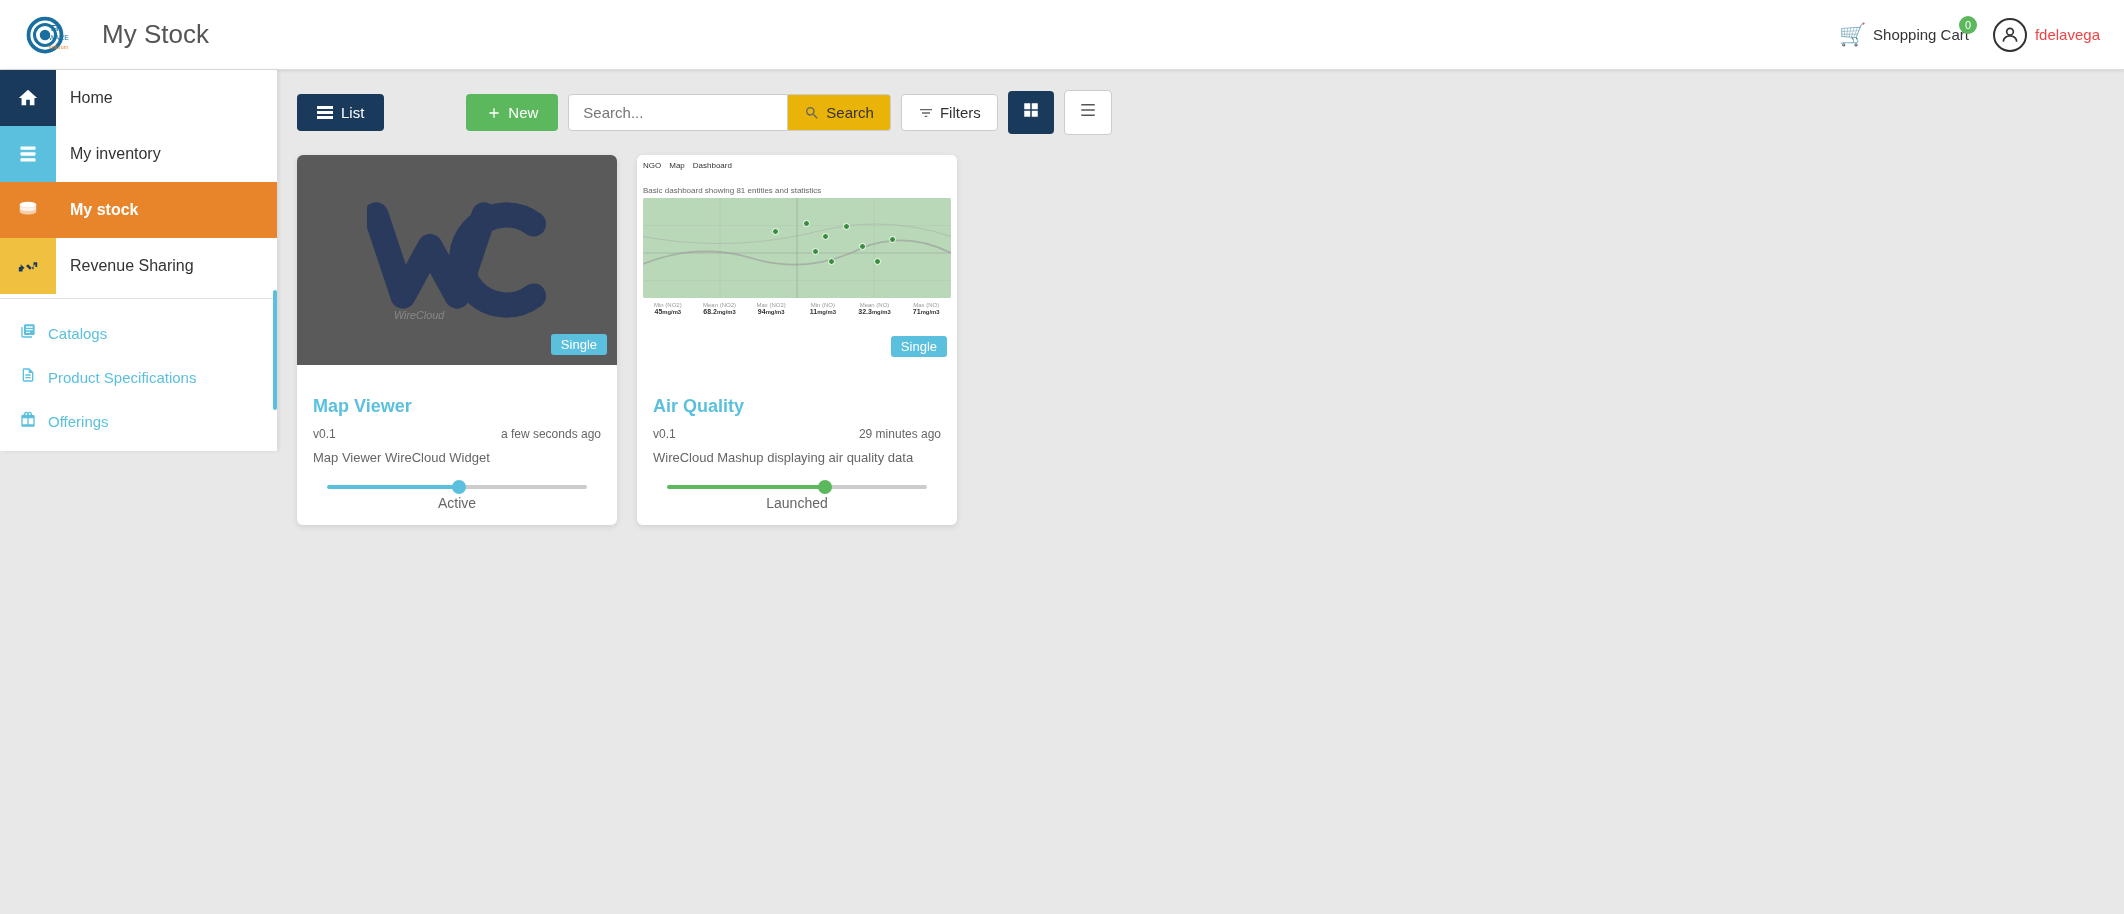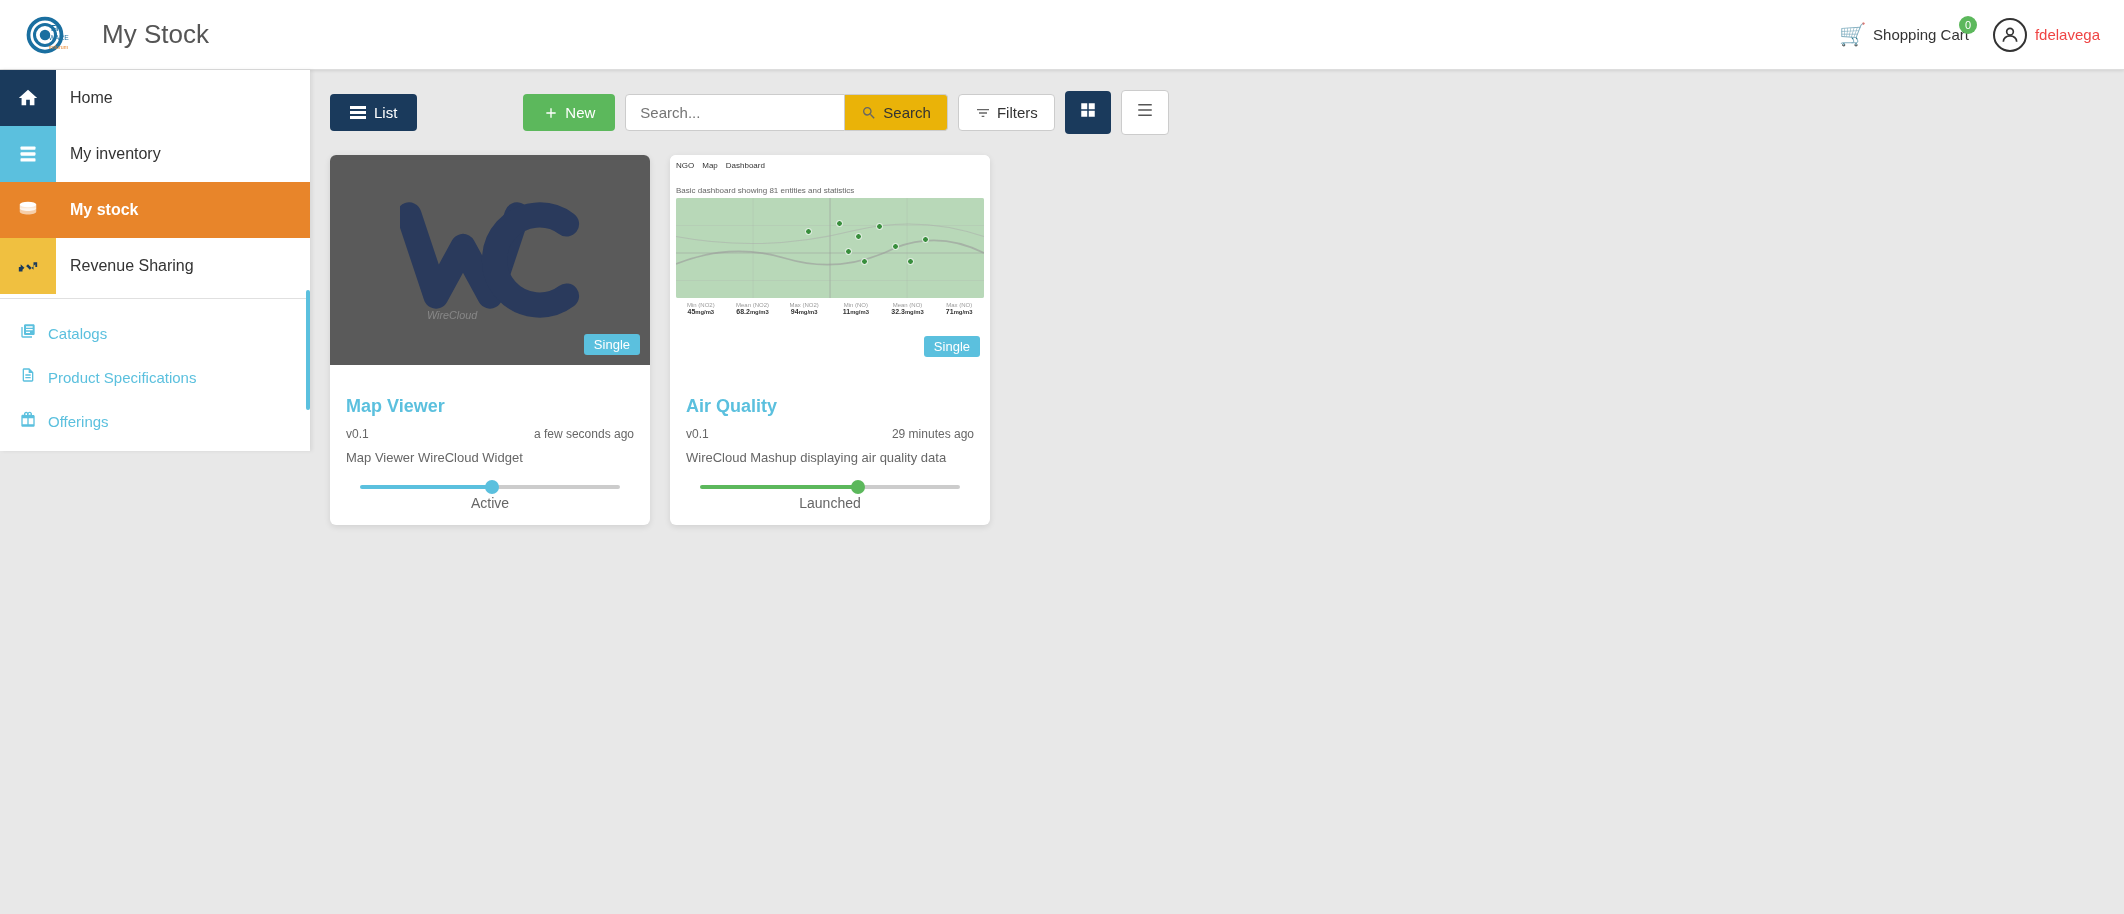--- a/index.html
+++ b/index.html
@@ -83,21 +83,21 @@
     }
 
     
     .main-layout {
       display: flex;
       height: calc(100vh - 70px);
     }
 
     
     .sidebar {
-      width: 310px;
+      width: 277px;
       background: white;
       flex-shrink: 0;
       box-shadow: 2px 0 4px rgba(0,0,0,0.08);
       display: flex;
       flex-direction: column;
     }
     .nav-item {
       display: flex;
       align-items: center;
       gap: 0;
@@ -194,21 +194,21 @@
       background: #5cb85c;
       color: white;
       border: none;
       padding: 10px 20px;
       font-size: 15px;
       border-radius: 4px;
       cursor: pointer;
       display: flex;
       align-items: center;
       gap: 6px;
-      margin-left: 96px;
+      margin-left: 72px;
     }
     .search-input-wrap {
       display: flex;
       align-items: center;
     }
     .search-input {
       border: 1px solid #ccc;
       border-radius: 4px 0 0 4px;
       padding: 9px 14px;
       font-size: 15px;

